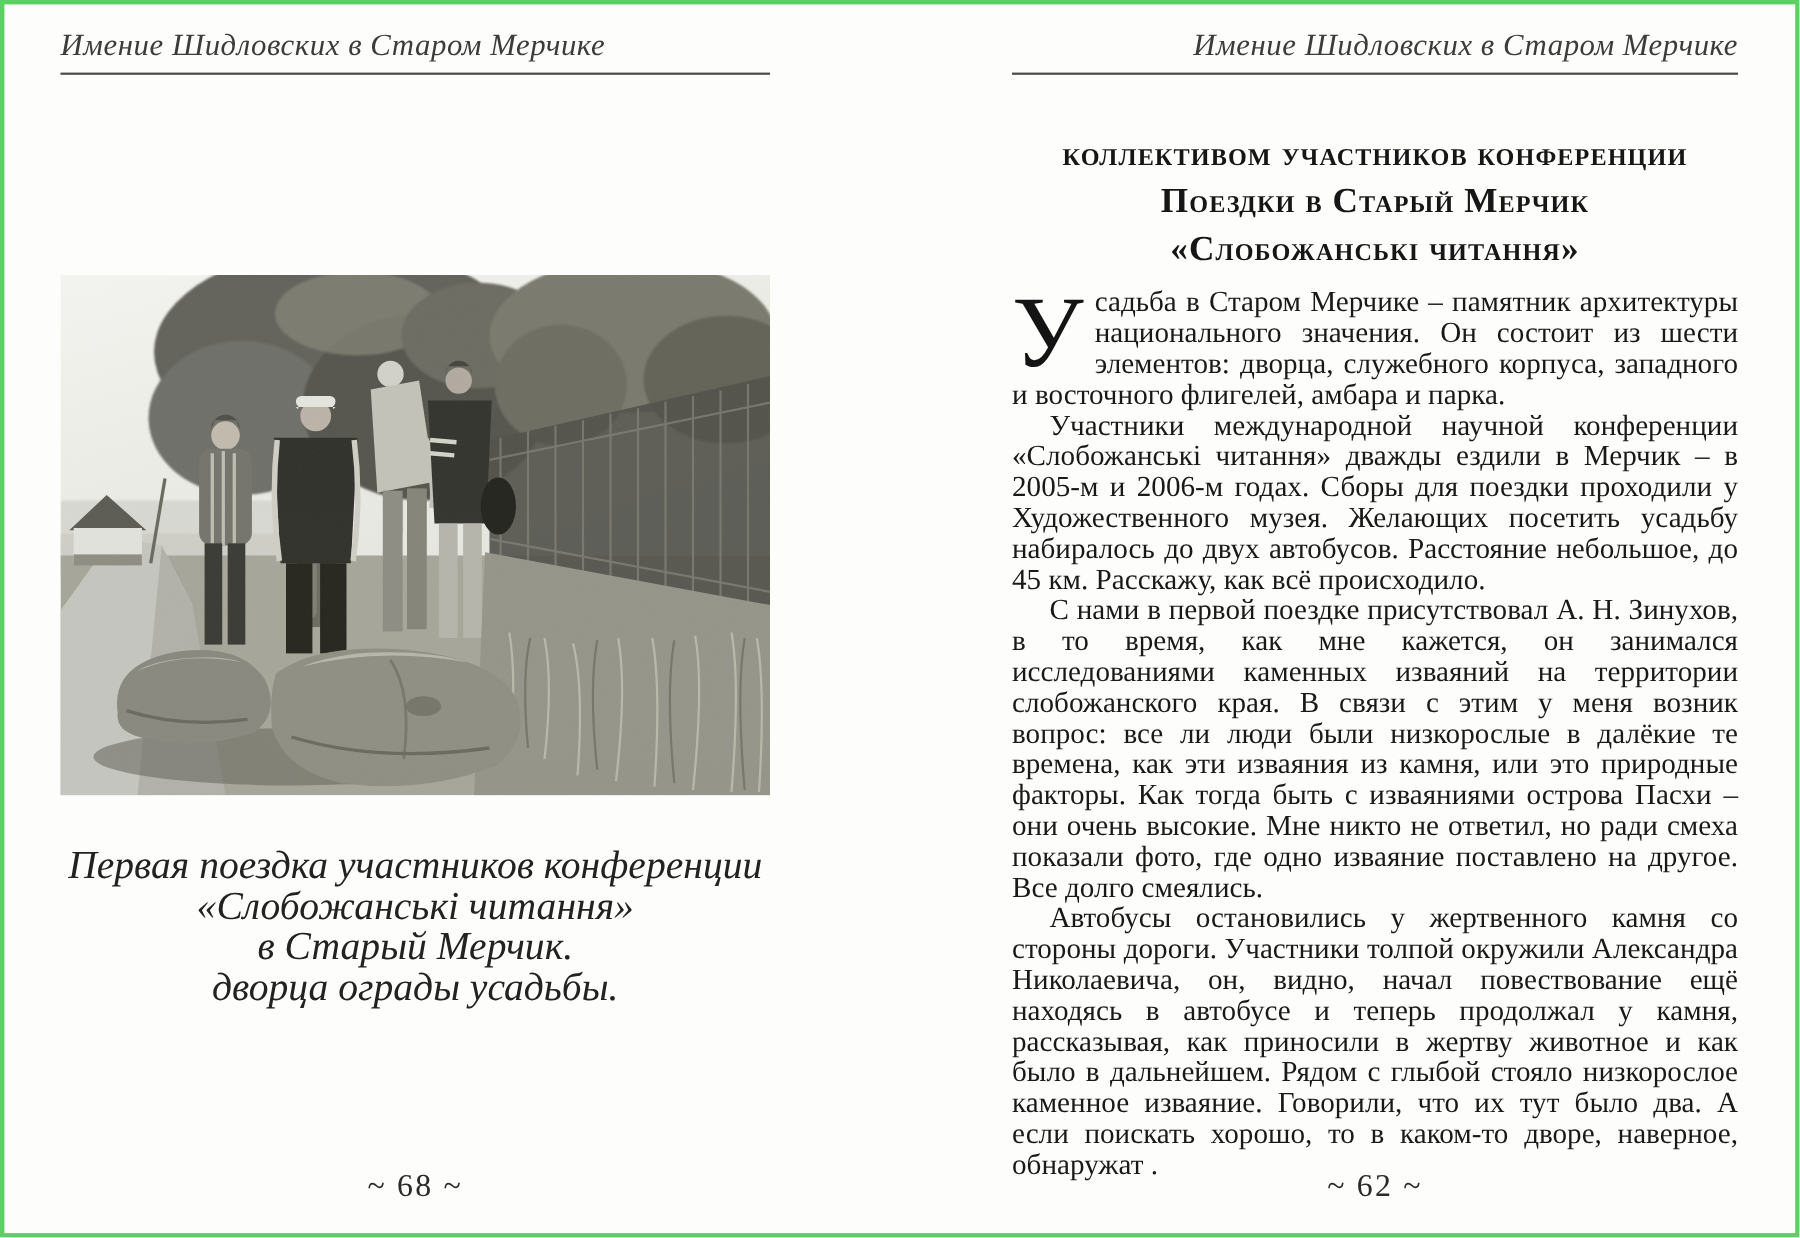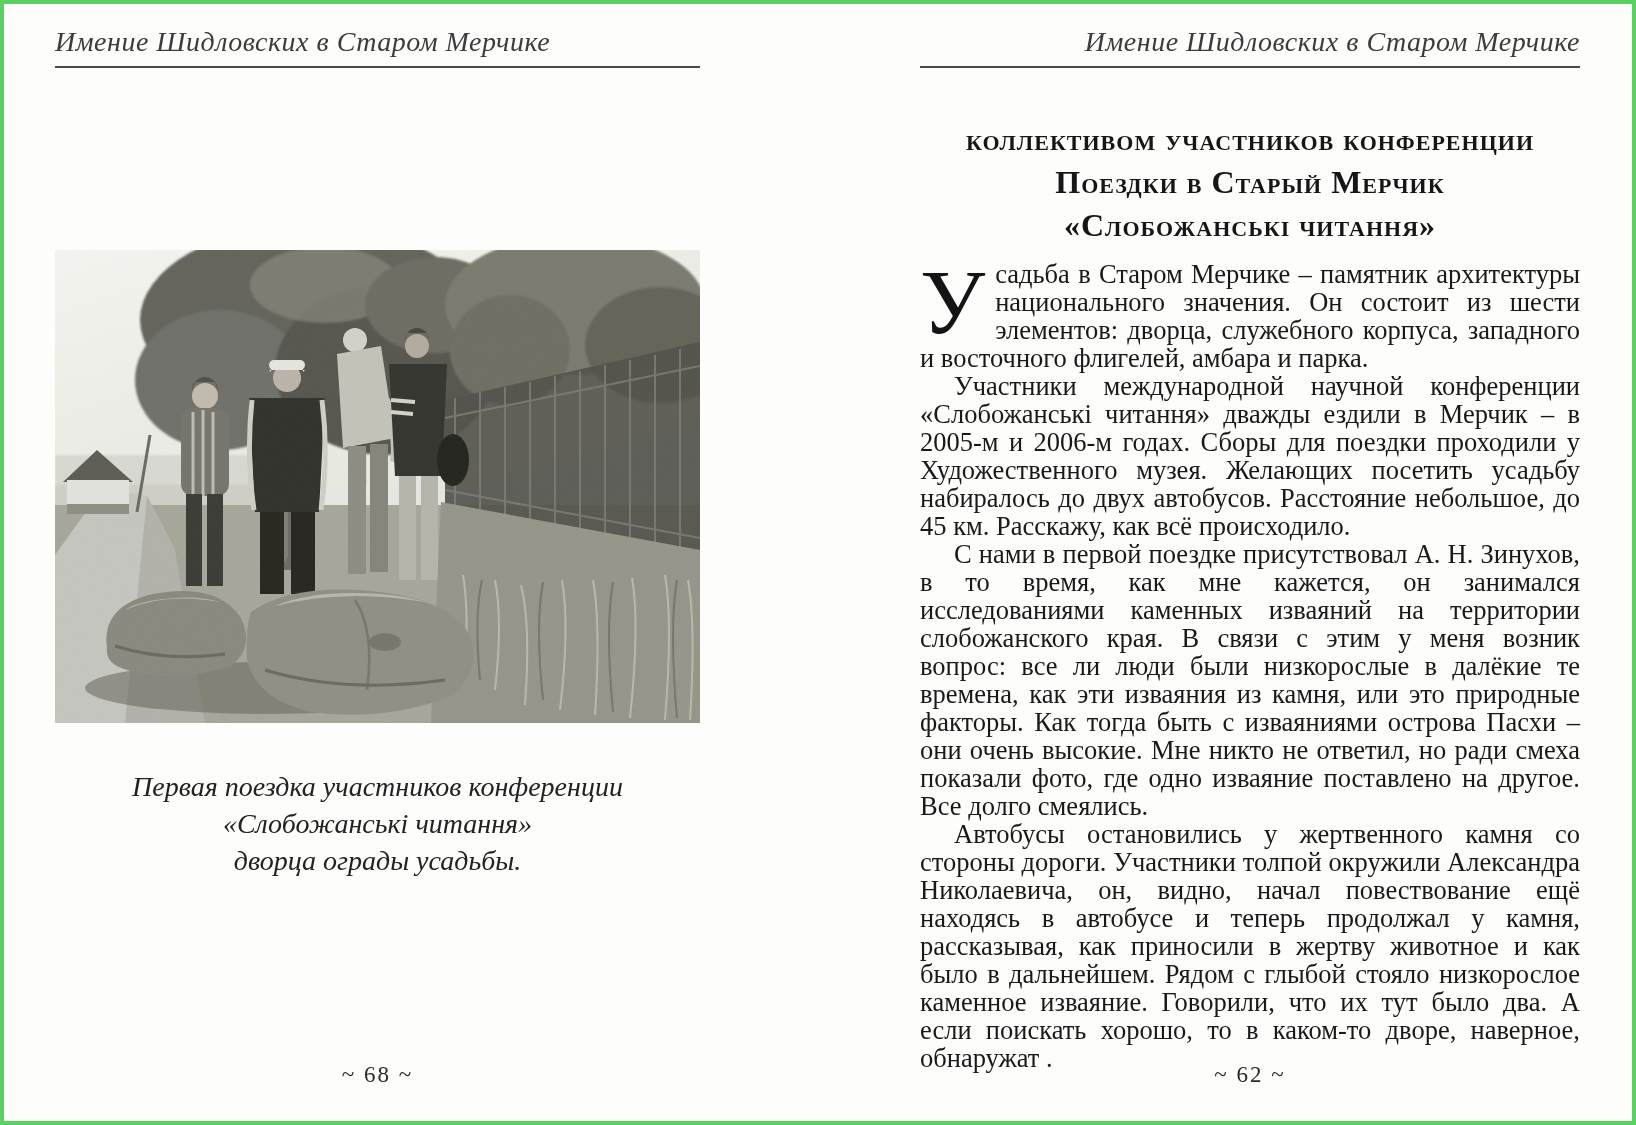--- a/index.html
+++ b/index.html
@@ -23,21 +23,21 @@
   .running-head.left{left:51px;width:645px;text-align:left;}
   .running-head.right{left:102px;width:660px;text-align:right;}
 
   
   .photo-wrap{position:absolute;left:51px;top:246px;width:645px;height:473px;}
   .photo-wrap svg{display:block;width:645px;height:473px;}
 
   
   .caption{
     position:absolute;left:51px;top:764px;width:645px;
-    text-align:center;font-style:italic;font-size:28px;line-height:37px;
+    text-align:center;font-style:italic;font-size:36px;line-height:37px;
     color:#222;
   }
 
   
   .chapter-title{
     position:absolute;left:102px;top:114px;width:660px;
     text-align:center;font-weight:700;
     font-variant:small-caps;font-variant-caps:small-caps;
     font-size:32px;line-height:43px;letter-spacing:1px;color:#161616;
   }
@@ -50,21 +50,21 @@
   .body-text p{margin:0;text-indent:34px;}
   .body-text p.lead{text-indent:0;}
   .dropcap{
     float:left;font-size:92px;line-height:72px;
     padding:6px 10px 0 0;color:#141414;
   }
 
   
   .page-number{
     position:absolute;top:1058px;text-align:center;
-    font-size:23px;color:#2a2a2a;letter-spacing:2px;
+    font-size:29px;color:#2a2a2a;letter-spacing:2px;
   }
   .page-number.left{left:51px;width:645px;}
   .page-number.right{left:102px;width:660px;}
 </style>
 </head>
 <body>
 
 <div class="book">
 
   <div class="page page-left">
@@ -216,20 +216,21 @@
           <ellipse cx="330" cy="392" rx="16" ry="9" fill="#6f6f64" opacity="0.8"></ellipse>
         </g>
 
         <rect x="0" y="0" width="645" height="473" filter="url(#grain)" opacity="0.5"></rect>
       </svg>
     </div>
 
     <div class="caption">
       <div>Первая поездка участников конференции</div>
       <div>«Слобожанські читання»</div>
+      <div>в Старый Мерчик.</div>
       <div>дворца ограды усадьбы.</div>
     </div>
 
     <div class="page-number left">~ 68 ~</div>
   </div>
 
   <div class="page page-right">
 
     <div class="running-head right">
       <span>Имение Шидловских в Старом Мерчике</span>

